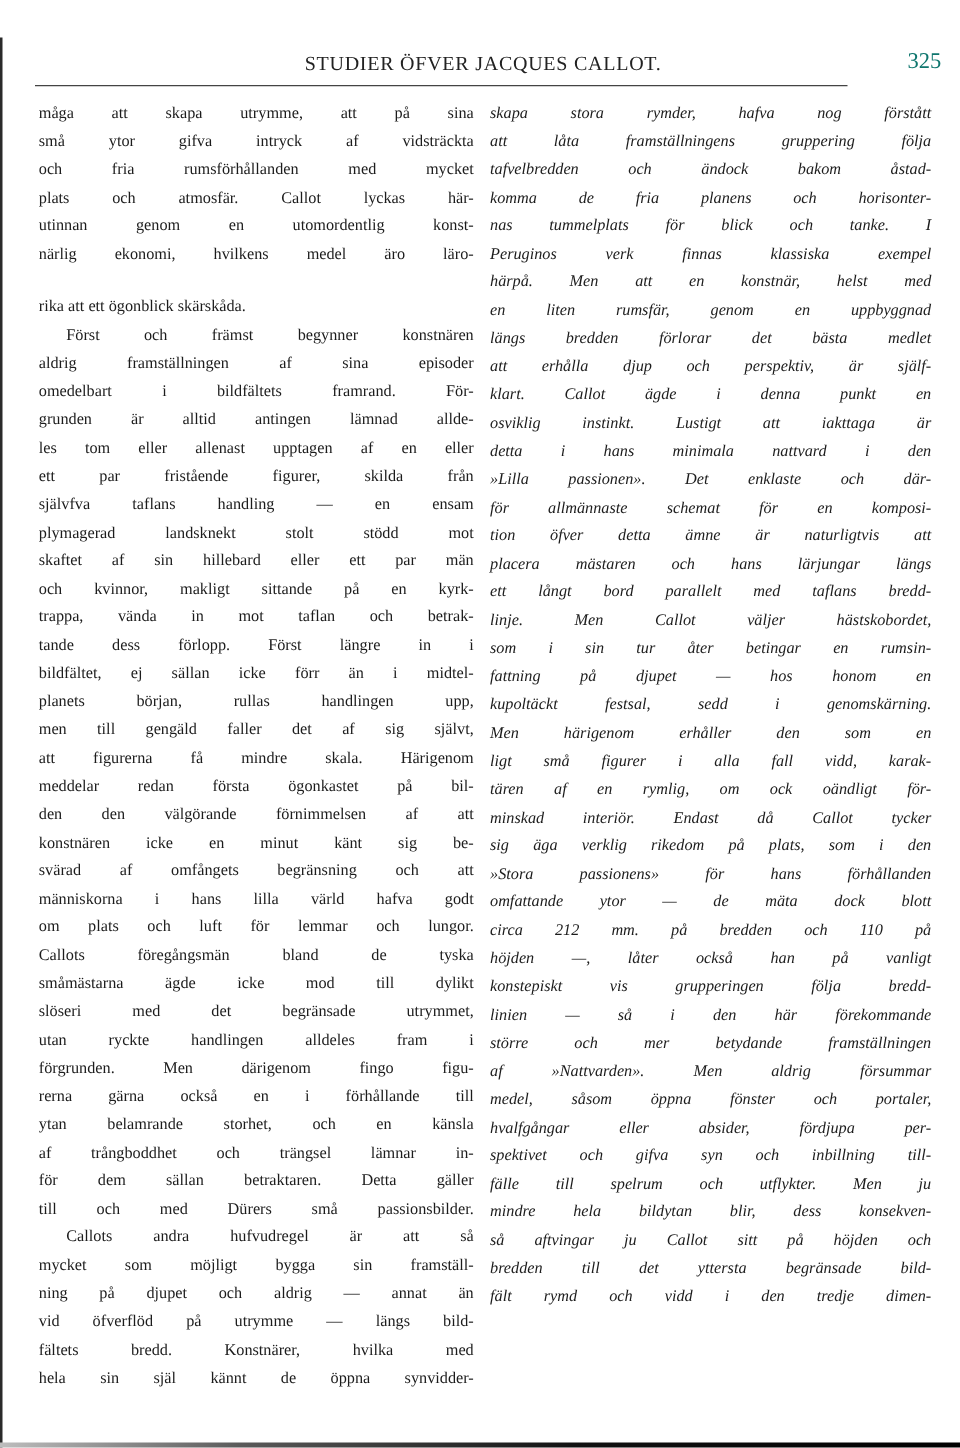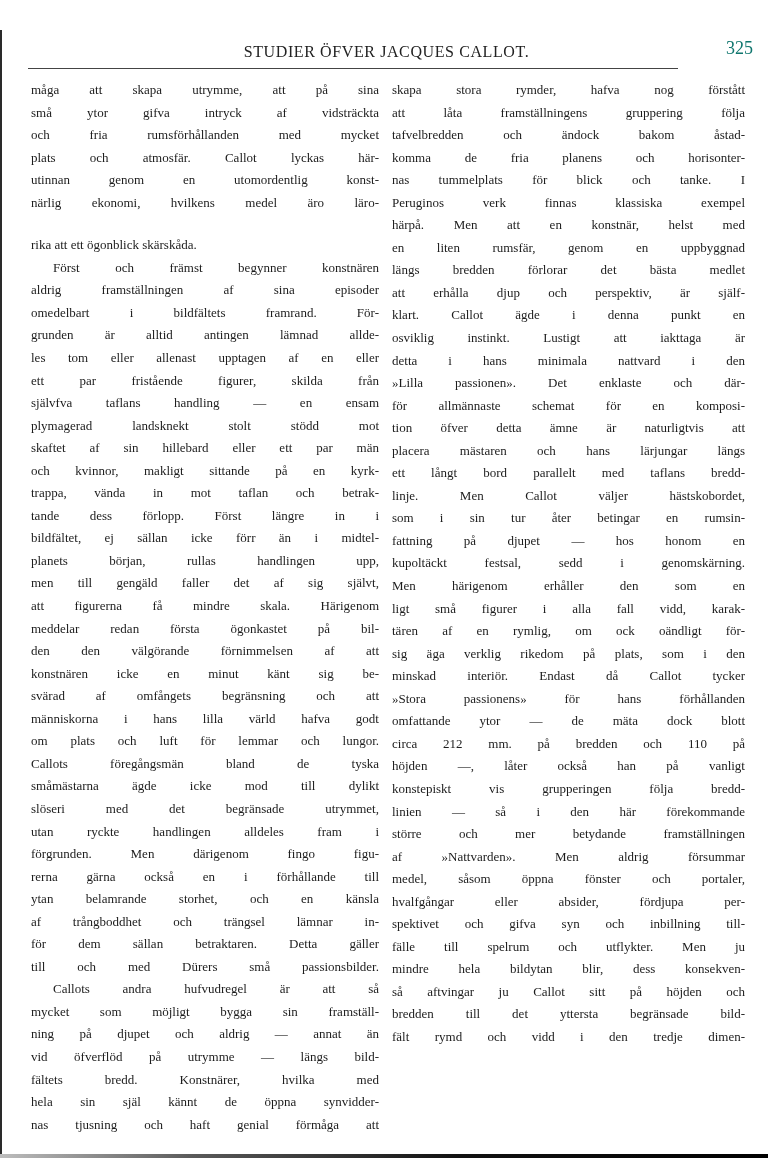--- a/index.html
+++ b/index.html
@@ -64,21 +64,21 @@
       background: #444;
     }
     .column {
       position: absolute;
       top: 79px;
       width: 348px;
       font-size: 13px;
       line-height: 22.55px;
     }
     .col-left { left: 31px; }
-    .col-right { left: 392px; width: 353px; }
+    .col-right { left: 392px; width: 353px; font-style: italic; }
     .line {
       display: block;
       white-space: nowrap;
       text-align: justify;
       text-align-last: justify;
       height: 22.55px;
     }
     .line.last {
       text-align-last: left;
       margin-top: 20px;
@@ -137,21 +137,20 @@
     <span class="line">ytan belamrande storhet, och en känsla</span>
     <span class="line">af trångboddhet och trängsel lämnar in-</span>
     <span class="line">för dem sällan betraktaren. Detta gäller</span>
     <span class="line">till och med Dürers små passionsbilder.</span>
     <span class="line indent">Callots andra hufvudregel är att så</span>
     <span class="line">mycket som möjligt bygga sin framställ-</span>
     <span class="line">ning på djupet och aldrig — annat än</span>
     <span class="line">vid öfverflöd på utrymme — längs bild-</span>
     <span class="line">fältets bredd. Konstnärer, hvilka med</span>
     <span class="line">hela sin själ kännt de öppna synvidder-</span>
-    <span class="line">nas tjusning och haft genial förmåga att</span>
   </div>
 <div class="column col-right" id="col-right">
     <span class="line">skapa stora rymder, hafva nog förstått</span>
     <span class="line">att låta framställningens gruppering följa</span>
     <span class="line">tafvelbredden och ändock bakom åstad-</span>
     <span class="line">komma de fria planens och horisonter-</span>
     <span class="line">nas tummelplats för blick och tanke. I</span>
     <span class="line">Peruginos verk finnas klassiska exempel</span>
     <span class="line">härpå. Men att en konstnär, helst med</span>
     <span class="line">en liten rumsfär, genom en uppbyggnad</span>
@@ -165,22 +164,22 @@
     <span class="line">tion öfver detta ämne är naturligtvis att</span>
     <span class="line">placera mästaren och hans lärjungar längs</span>
     <span class="line">ett långt bord parallelt med taflans bredd-</span>
     <span class="line">linje. Men Callot väljer hästskobordet,</span>
     <span class="line">som i sin tur åter betingar en rumsin-</span>
     <span class="line">fattning på djupet — hos honom en</span>
     <span class="line">kupoltäckt festsal, sedd i genomskärning.</span>
     <span class="line">Men härigenom erhåller den som en</span>
     <span class="line">ligt små figurer i alla fall vidd, karak-</span>
     <span class="line">tären af en rymlig, om ock oändligt för-</span>
+    <span class="line">minskad interiör. Endast då Callot tycker</span>
     <span class="line">sig äga verklig rikedom på plats, som i den</span>
-    <span class="line">minskad interiör. Endast då Callot tycker</span>
     <span class="line">»Stora passionens» för hans förhållanden</span>
     <span class="line">omfattande ytor — de mäta dock blott</span>
     <span class="line">circa 212 mm. på bredden och 110 på</span>
     <span class="line">höjden —, låter också han på vanligt</span>
     <span class="line">konstepiskt vis grupperingen följa bredd-</span>
     <span class="line">linien — så i den här förekommande</span>
     <span class="line">större och mer betydande framställningen</span>
     <span class="line">af »Nattvarden». Men aldrig försummar</span>
     <span class="line">medel, såsom öppna fönster och portaler,</span>
     <span class="line">hvalfgångar eller absider, fördjupa per-</span>

